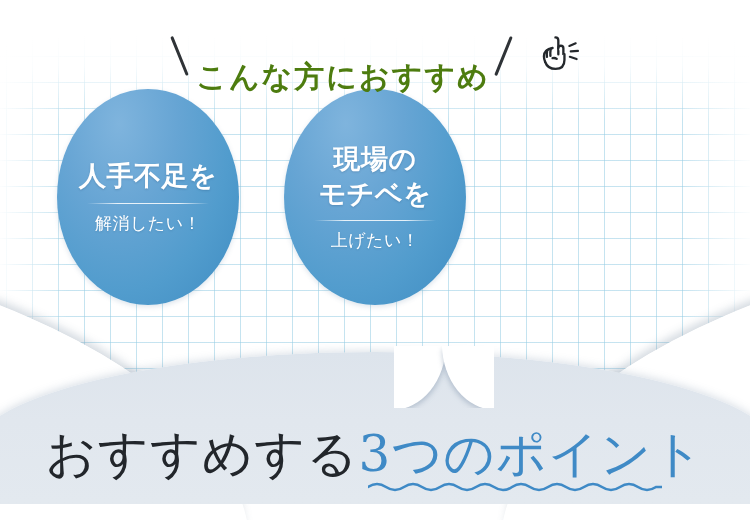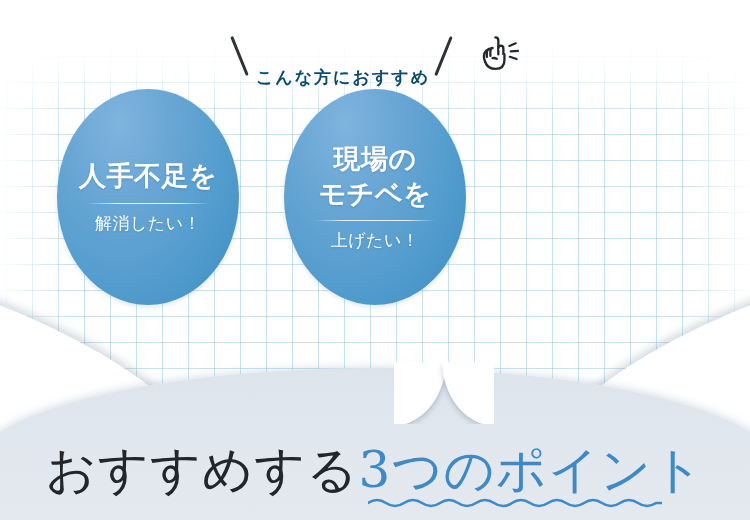--- a/index.html
+++ b/index.html
@@ -84,24 +84,24 @@
     left: 10px; top: 2px;
     width: 2.5px; height: 42px;
     background: #2f3337;
     border-radius: 2px;
   }
   .slash.l::after { transform: rotate(-22deg); }
   .slash.r::after { transform: rotate(22deg); }
 
   .header-title {
     font-family: "DejaVu Sans", "Liberation Sans", sans-serif;
-    font-size: 17px;
+    font-size: 30px;
     font-weight: 700;
     letter-spacing: 2px;
-    color: #0c4a6e;
+    color: #4d7c0f;
     white-space: nowrap;
     margin-top: 45px;
   }
   .hand-icon {
     margin-left: 8px;
     width: 54px;
     height: 54px;
     display: block;
   }
 
@@ -151,21 +151,21 @@
     font-weight: 400;
     font-size: 17px;
     letter-spacing: 0.5px;
     text-shadow: 0 1px 2px rgba(40,80,120,0.22);
   }
 
   
   .bottom-wrap {
     position: absolute;
     left: 0;
-    bottom: 0;
+    bottom: 16px;
     width: 750px;
     height: 170px;
     z-index: 7;
   }
   .bottom-panel {
     position: absolute;
     left: -30px;
     bottom: 0;
     width: 810px;
     height: 152px;

